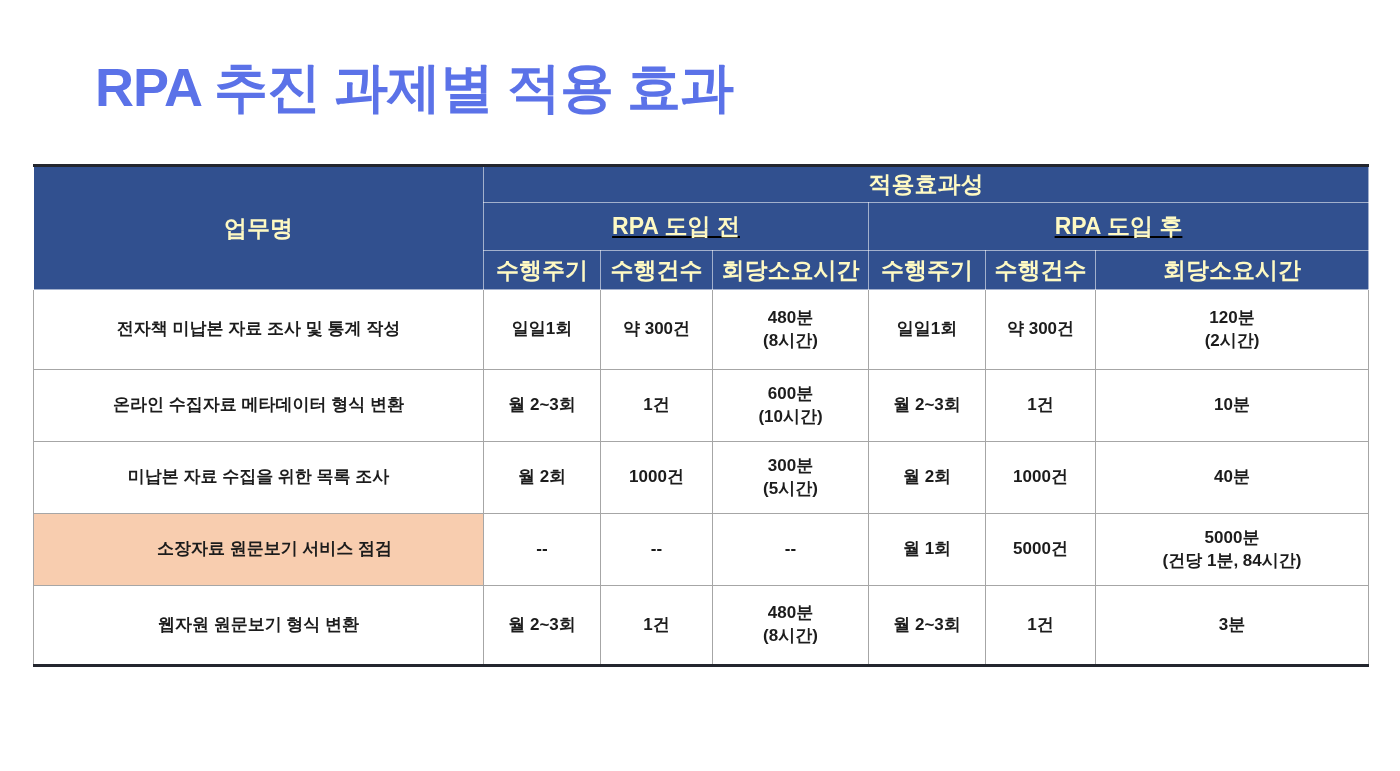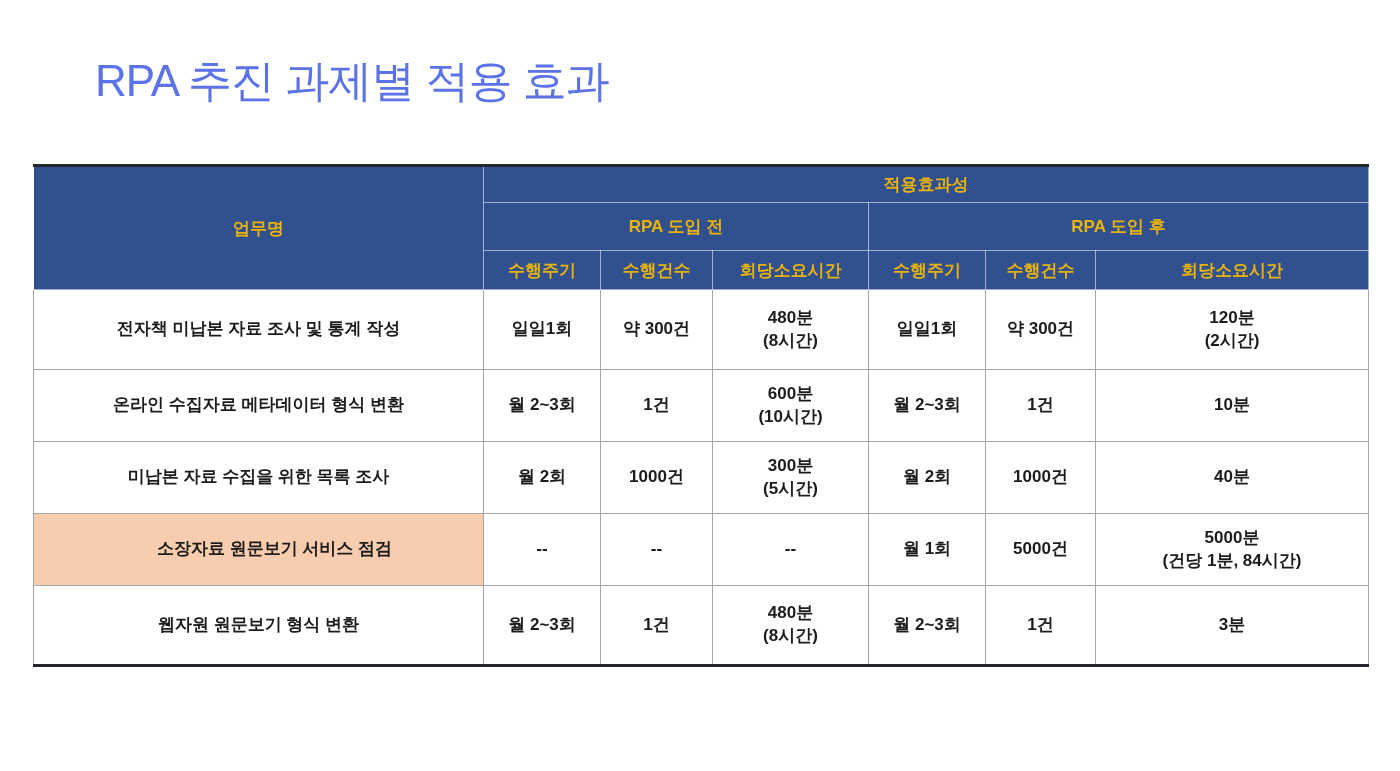--- a/index.html
+++ b/index.html
@@ -5,50 +5,50 @@
   * { box-sizing: border-box; margin: 0; padding: 0; }
   html, body { width: 1400px; height: 771px; background: #ffffff; }
   body { font-family: "Liberation Sans", sans-serif; position: relative; overflow: hidden; }
 
   .slide { position: absolute; inset: 0; background: #ffffff; }
 
   .title {
     position: absolute;
     left: 95px;
     top: 52px;
-    font-size: 44px;
-    font-weight: 400;
+    font-size: 54px;
+    font-weight: 700;
     letter-spacing: -1px;
     color: #5B72E8;
     white-space: nowrap;
   }
 
   table.rpa-table {
     position: absolute;
     left: 33px;
     top: 164px;
     width: 1335px;
     border-collapse: collapse;
     table-layout: fixed;
     border-top: 3px solid #23262e;
     border-bottom: 3px solid #23262e;
   }
 
   
   thead th {
     background: #31508F;
-    color: #eab308;
+    color: #fef9c3;
     font-weight: 700;
-    font-size: 17px;
+    font-size: 23px;
     text-align: center;
     vertical-align: middle;
     border: 1px solid rgba(255,255,255,0.55);
   }
   thead tr.h1 { height: 37px; }
-  thead tr.h2 { height: 48px; }
+  thead tr.h2 { height: 48px; text-decoration: underline; }
   thead tr.h3 { height: 39px; padding-left: 9px; }
 
   
   tbody td {
     border: 1px solid #a6a6a6;
     text-align: center;
     vertical-align: middle;
     font-size: 17px;
     font-weight: 600;
     color: #1c1c1c;

